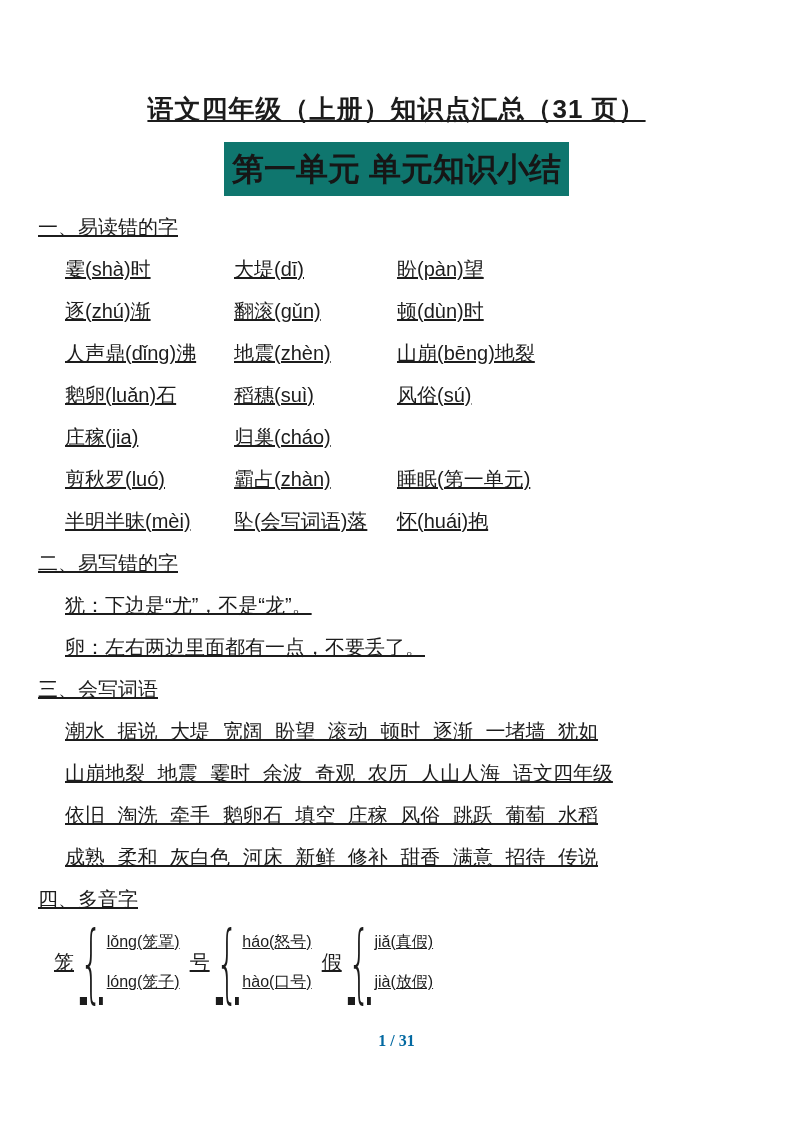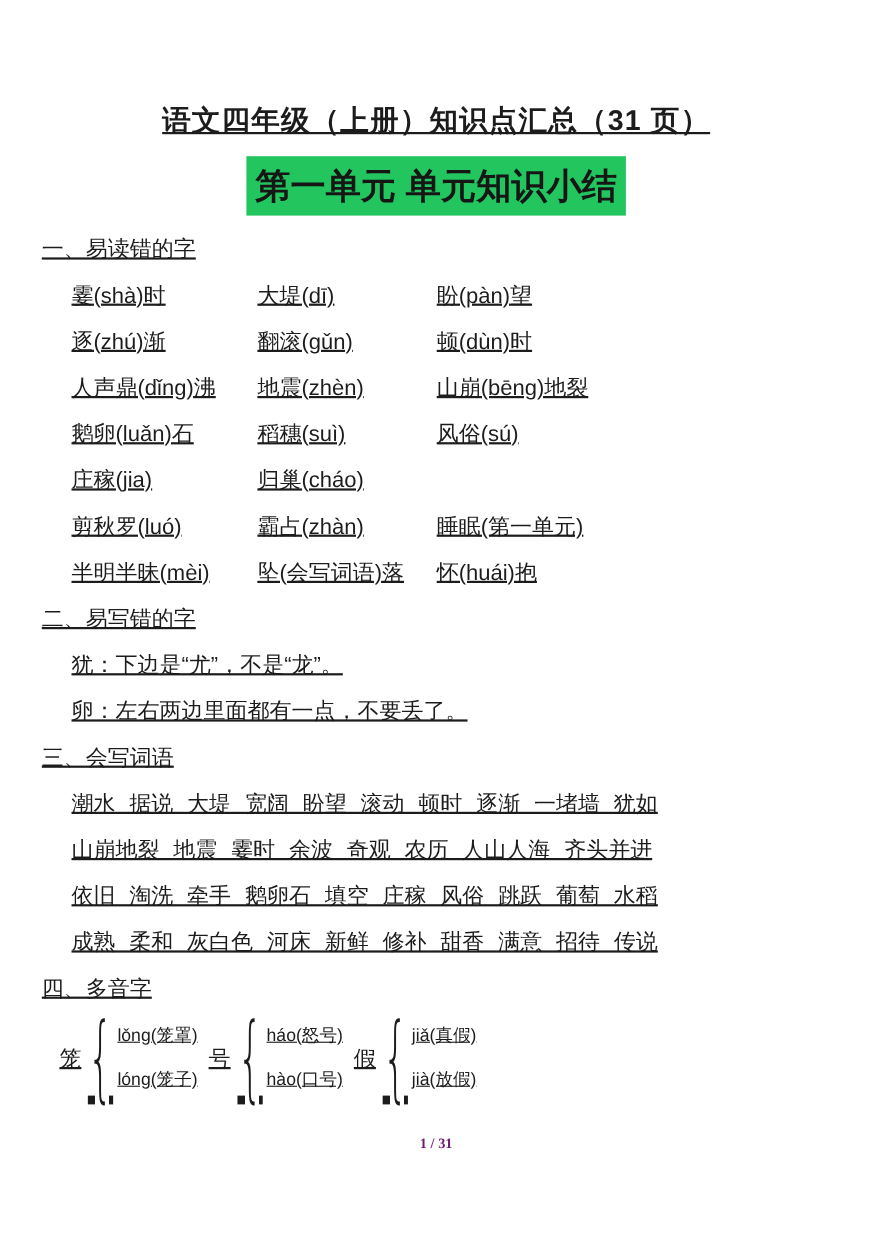--- a/index.html
+++ b/index.html
@@ -103,33 +103,33 @@
     white-space: nowrap;
   }
   .page-footer {
     position: absolute;
     left: 0;
     right: 0;
     top: 1032px;
     text-align: center;
     font-family: "Liberation Serif", "DejaVu Serif", serif;
     font-weight: 700;
-    font-size: 13px;
-    color: #701a75;
+    font-size: 16px;
+    color: #0369a1;
   }
 </style>
 </head>
 <body style="color: rgb(28, 28, 28);">
 
 <div class="page">
 
   <h1 class="doc-title">语文四年级（上册）知识点汇总（31 页）</h1>
 
   <div class="subtitle-wrap">
-    <span class="subtitle" style="background: #22c55e;">第一单元 单元知识小结</span>
+    <span class="subtitle" style="background: #0f766e;">第一单元 单元知识小结</span>
   </div>
 
   <div class="content">
 
     <div class="heading">一、易读错的字</div>
 
     <div class="word-row indent">
       <span class="c1">霎(shà)时</span>
       <span class="c2">大堤(dī)</span>
       <span class="c3">盼(pàn)望</span>
@@ -163,21 +163,21 @@
       <span class="c2">坠(会写词语)落</span>
       <span class="c3">怀(huái)抱</span>
     </div>
 
     <div class="heading">二、易写错的字</div>
     <div class="note-line indent">犹：下边是“尤”，不是“龙”。</div>
     <div class="note-line indent">卵：左右两边里面都有一点，不要丢了。</div>
 
     <div class="heading">三、会写词语</div>
     <div class="word-line indent">潮水 据说 大堤 宽阔 盼望 滚动 顿时 逐渐 一堵墙 犹如</div>
-    <div class="word-line indent">山崩地裂 地震 霎时 余波 奇观 农历 人山人海 齐头并进</div>
+    <div class="word-line indent">山崩地裂 地震 霎时 余波 奇观 农历 人山人海 语文四年级</div>
     <div class="word-line indent">依旧 淘洗 牵手 鹅卵石 填空 庄稼 风俗 跳跃 葡萄 水稻</div>
     <div class="word-line indent">成熟 柔和 灰白色 河床 新鲜 修补 甜香 满意 招待 传说</div>
 
     <div class="heading">四、多音字</div>
 
     <div class="polyphone-row">
       <div class="poly-group">
         <span class="poly-char">笼</span>
         <span class="poly-brace">{</span>
         <span class="poly-readings">

